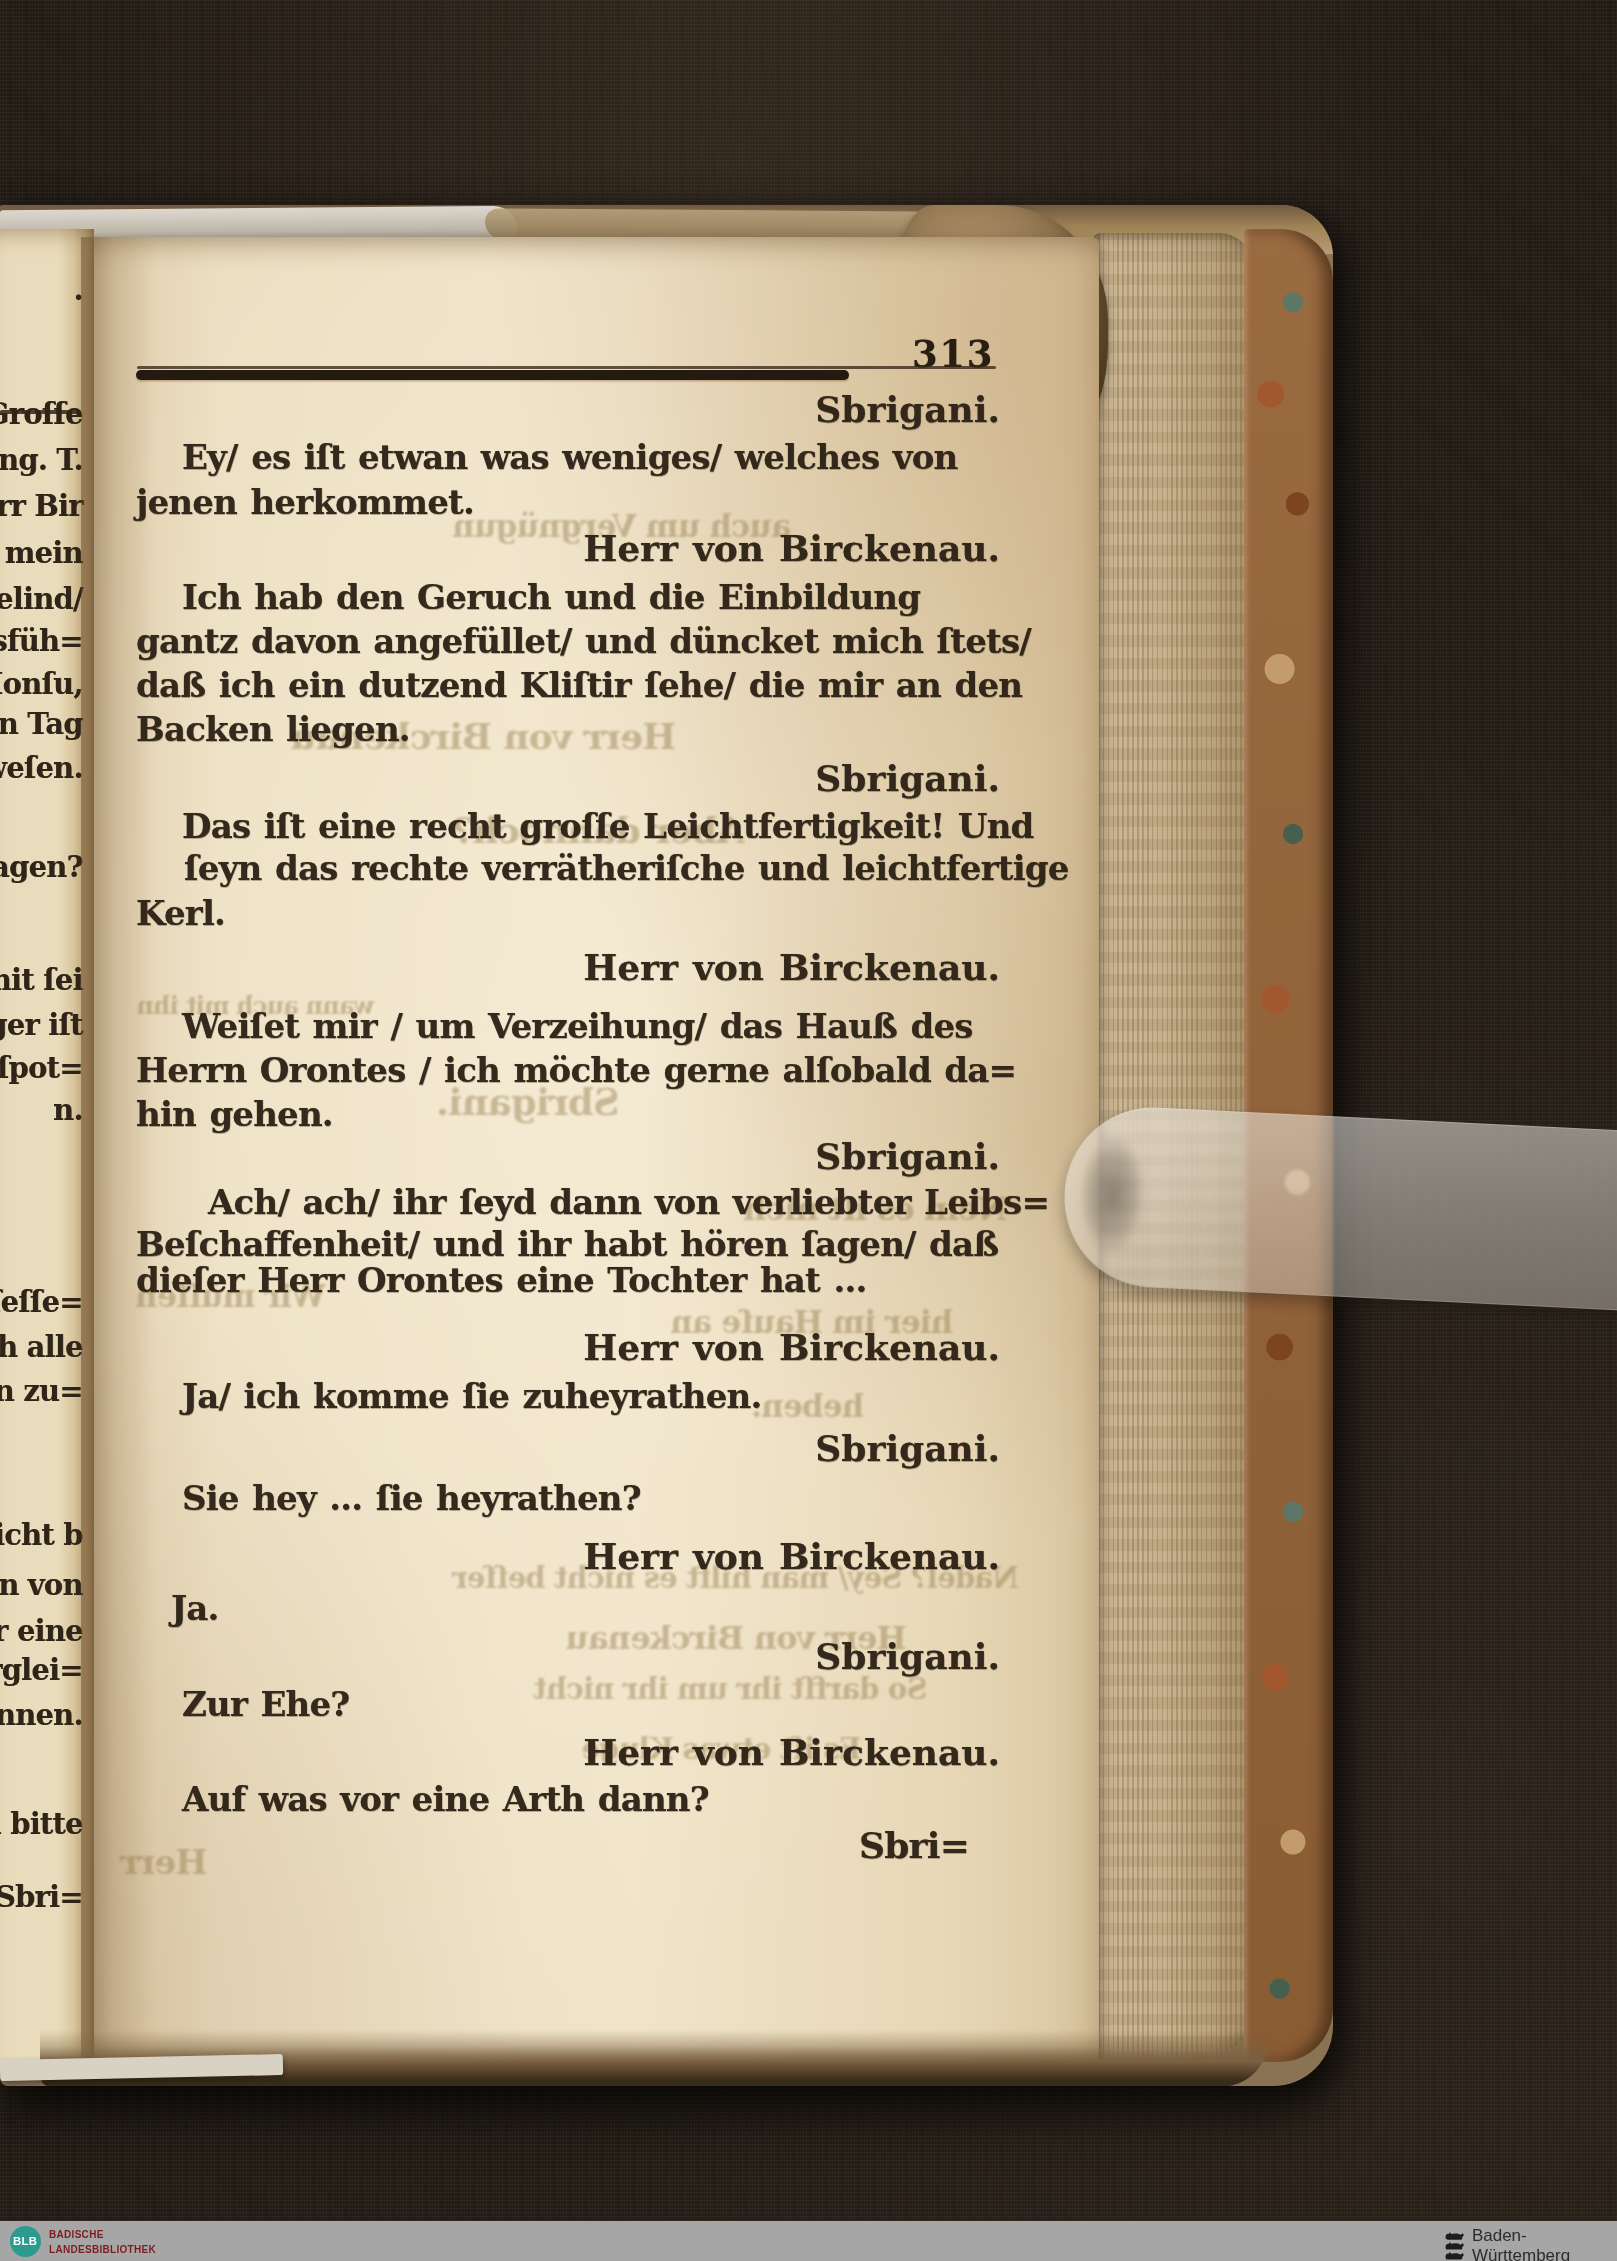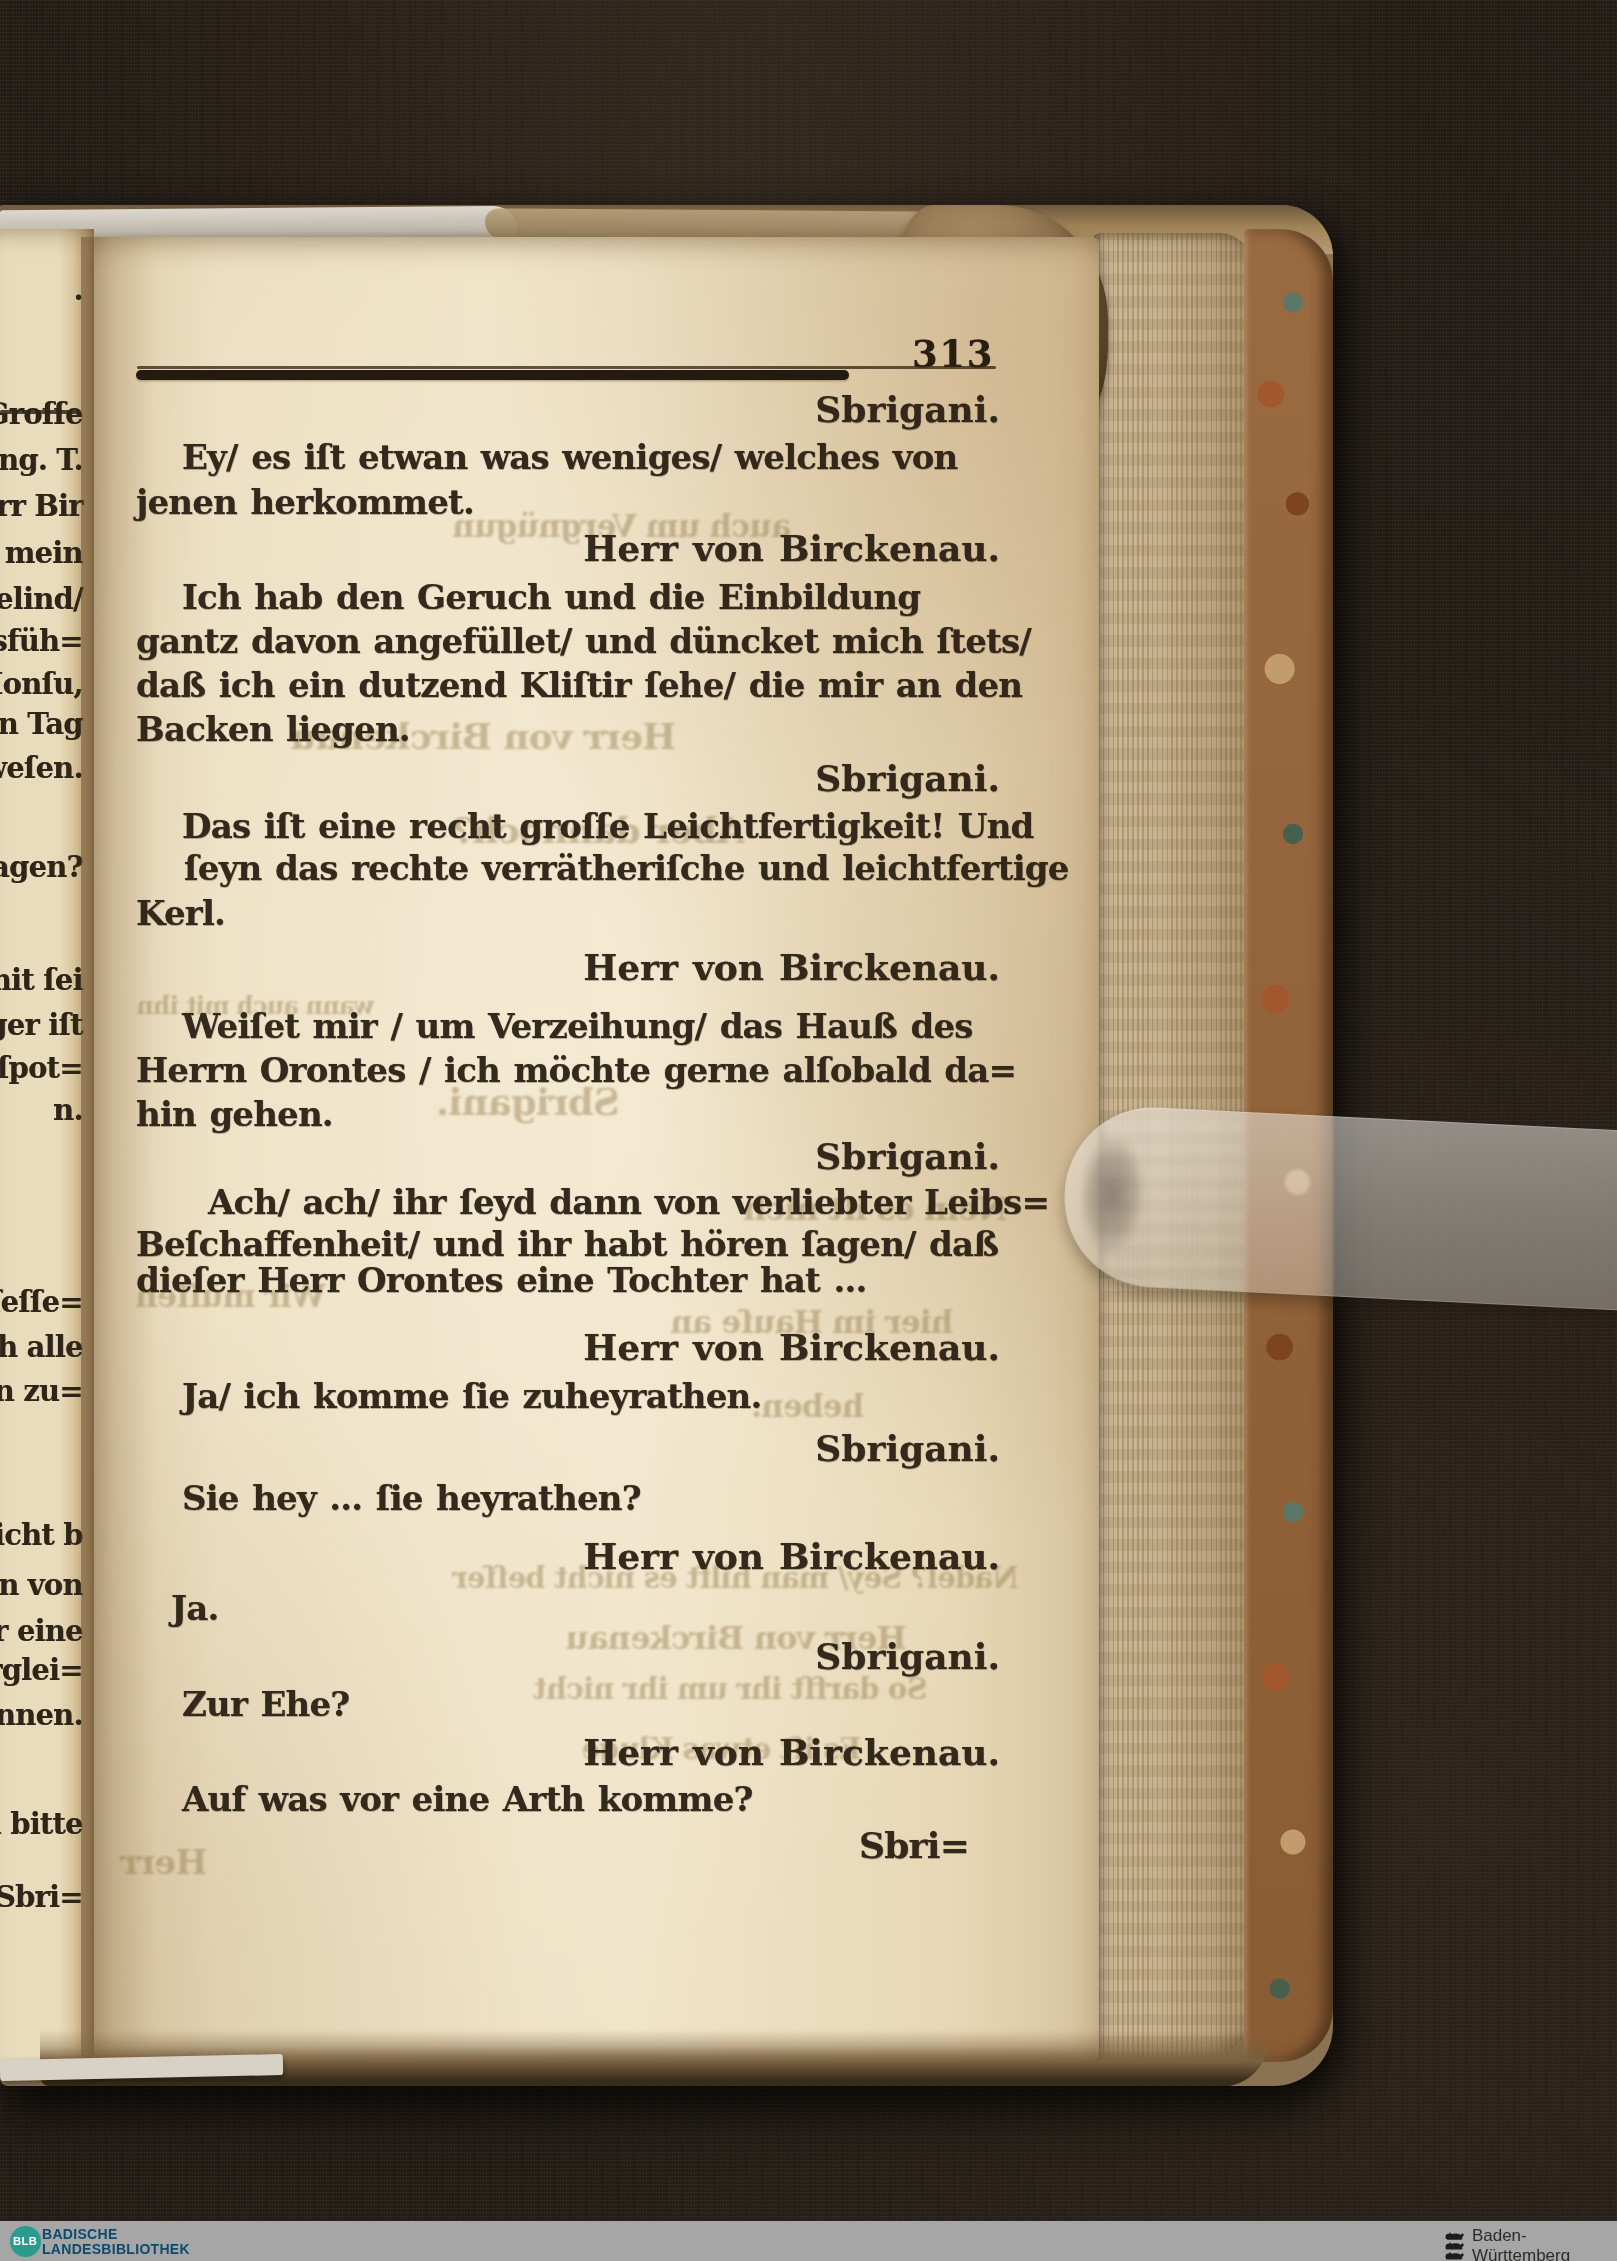--- a/index.html
+++ b/index.html
@@ -110,22 +110,22 @@
         backdrop-filter:blur(1.6px);}
   .tip-oval{position:absolute;left:14.6px;top:27.5px;width:65px;height:120px;border-radius:50%;
         background:radial-gradient(closest-side, rgba(96,86,74,.62), rgba(96,86,74,.28) 70%, transparent);
         filter:blur(3.2px);}
   
   .footer{position:absolute;left:0;top:2221px;width:1617px;height:44px;background:var(--bar);
         font-family:"Liberation Sans",sans-serif;}
   .blb-badge{position:absolute;left:9.7px;top:4.9px;width:31px;height:31px;border-radius:50%;
         background:var(--teal);color:#fff;font-size:11.3px;font-weight:bold;letter-spacing:0.4px;
         display:flex;align-items:center;justify-content:center;}
-  .lib-name{position:absolute;left:42px;top:5.7px;font-size:14px;line-height:15.4px;
-        font-weight:bold;color:#0c4a6e;letter-spacing:0.3px;}
+  .lib-name{position:absolute;left:49px;top:5.7px;font-size:10px;line-height:15.4px;
+        font-weight:bold;color:#7f1d1d;letter-spacing:0.3px;}
   .bw-block{position:absolute;left:1444px;top:4.9px;display:flex;align-items:center;gap:6.5px;}
   .bw-lions{display:block;}
   .bw-name{font-size:17px;font-weight:500;color:#2c2c2a;}
 </style>
 </head>
 <body>
 
 <div class="stage">
 
   <div class="fabric"></div>
@@ -216,21 +216,21 @@
         <div class="dline" style="top: 1260px; left: 136px;">dieſer Herr Orontes eine Tochter hat ...</div>
         <div class="dline speaker" style="top: 1326px;">Herr von Birckenau.</div>
         <div class="dline" style="top: 1376px; left: 182px;">Ja/ ich komme ſie zuheyrathen.</div>
         <div class="dline speaker" style="top: 1427px;">Sbrigani.</div>
         <div class="dline" style="top: 1478px; left: 182px;">Sie hey ... ſie heyrathen?</div>
         <div class="dline speaker" style="top: 1535px;">Herr von Birckenau.</div>
         <div class="dline" style="top: 1588px; left: 171px;">Ja.</div>
         <div class="dline speaker" style="top: 1635px;">Sbrigani.</div>
         <div class="dline" style="top: 1684px; left: 182px;">Zur Ehe?</div>
         <div class="dline speaker" style="top: 1731px;">Herr von Birckenau.</div>
-        <div class="dline" style="top: 1779px; left: 182px;">Auf was vor eine Arth komme?</div>
+        <div class="dline" style="top: 1779px; left: 182px;">Auf was vor eine Arth dann?</div>
         <div class="dline catchword" style="top: 1824px;">Sbri=</div>
       </div>
   </div>
 
   <div class="plastic-strip">
     <div class="tip-oval"></div>
   </div>
 
   <div class="footer">
     <div class="blb-badge">

